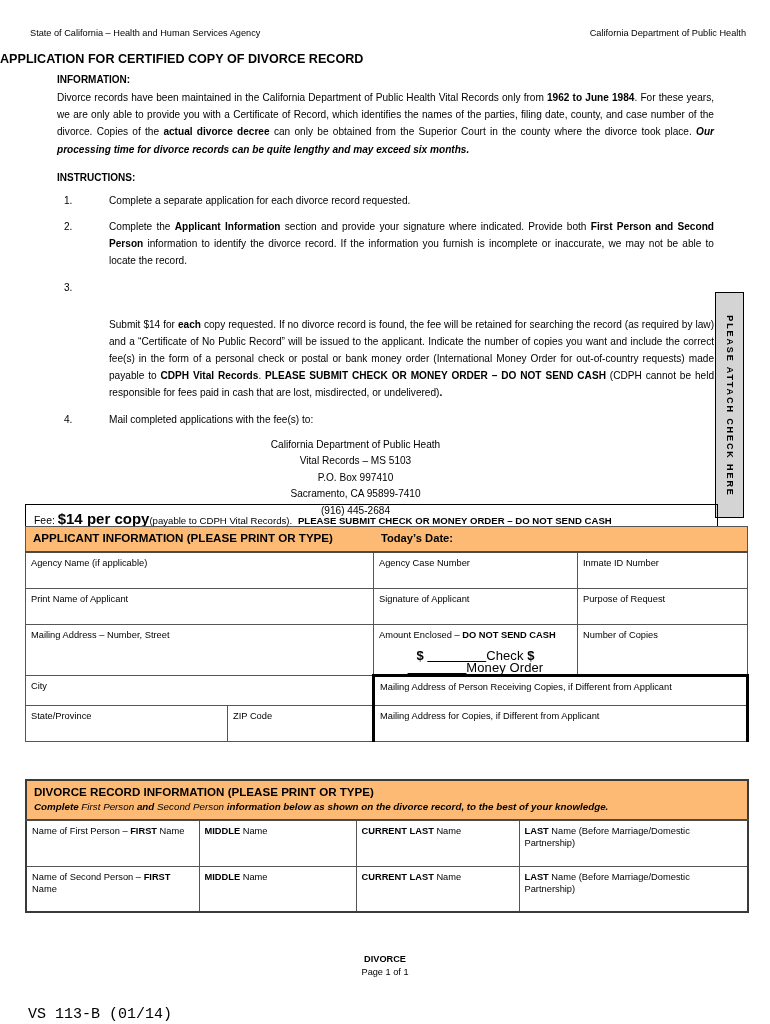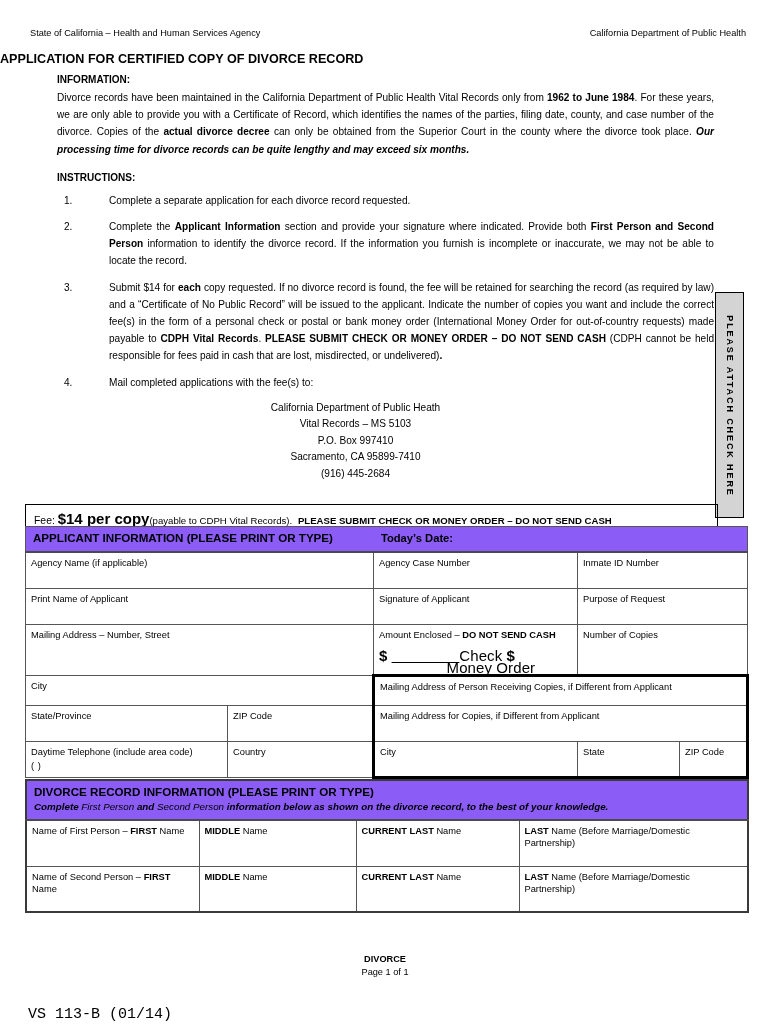--- a/index.html
+++ b/index.html
@@ -62,21 +62,21 @@
     font-size: 10.1px;
     line-height: 17.2px;
     margin-bottom: 9px;
   }
   .inst-num {
     width: 52px;
     flex: 0 0 52px;
     padding-left: 7px;
   }
   .inst-body { flex: 1 1 auto; text-align: justify; }
-  .inst-body.narrow { width: 604px; }
+  .inst-body.narrow { width: 604px; margin-top: 37px; }
 
   .address-block {
     text-align: center;
     font-size: 10.1px;
     line-height: 16.5px;
     margin-top: 6px;
     margin-right: 60px;
   }
 
   
@@ -126,21 +126,21 @@
     table-layout: fixed;
   }
   .tbl td {
     border: 1px solid #555;
     vertical-align: top;
     padding: 4px 5px 0 5px;
     font-size: 9.3px;
     line-height: 12px;
   }
   .band {
-    background: #8b5cf6;
+    background: #fdba74;
     border-top: 1px solid #555 !important;
     border-bottom: 2px solid #4a4a4a !important;
     padding: 5px 7px 6px 7px !important;
   }
   .band-title {
     font-size: 11.6px;
     font-weight: bold;
     display: inline-block;
   }
   .band-date {
@@ -160,23 +160,24 @@
   .h-md { height: 36px; }
   .h-lg { height: 46px; }
 
   .thick-left { border-left: 3px solid #000 !important; }
   .thick-top { border-top: 3px solid #000 !important; }
   .thick-right { border-right: 3px solid #000 !important; }
   .thick-bottom { border-bottom: 3px solid #000 !important; }
 
   .money-line {
     margin-top: 9px;
-    font-size: 15px;
+    font-size: 13px;
     font-weight: bold;
     letter-spacing: 0.1px;
+    text-align: center;
   }
   .ul { text-decoration: underline; }
 
   
   #divorce-table { top: 779px; left: 25px; width: 722px; }
   .outer-thick { border: 2px solid #3a3a3a !important; }
 
   
   .footer-center {
     position: absolute;
@@ -296,30 +297,20 @@
         <td colspan="2">City</td>
         <td colspan="3" class="thick-left thick-top thick-right">Mailing Address of Person Receiving Copies, if Different from Applicant</td>
       </tr>
 
       <tr class="h-md">
         <td>State/Province</td>
         <td>ZIP Code</td>
         <td colspan="3" class="thick-left thick-right">Mailing Address for Copies, if Different from Applicant</td>
       </tr>
 
-      <tr class="h-md">
-        <td>
-          <span>Daytime Telephone (include area code)</span>
-          <div class="paren" style="margin-top:2px;">(          )</div>
-        </td>
-        <td>Country</td>
-        <td class="thick-left thick-bottom">City</td>
-        <td class="thick-bottom">State</td>
-        <td class="thick-bottom thick-right">ZIP Code</td>
-      </tr>
     </tbody>
   </table>
 
   <table class="tbl outer-thick" id="divorce-table">
     <colgroup>
       <col style="width:173px">
       <col style="width:157px">
       <col style="width:163px">
       <col style="width:229px">
     </colgroup>

